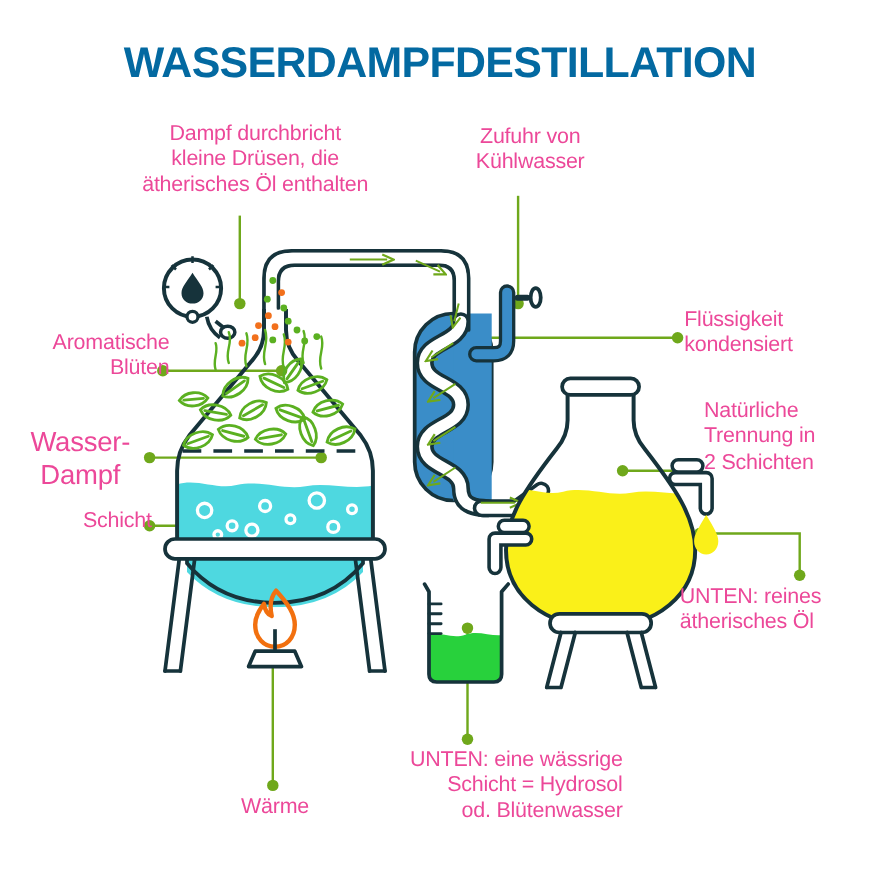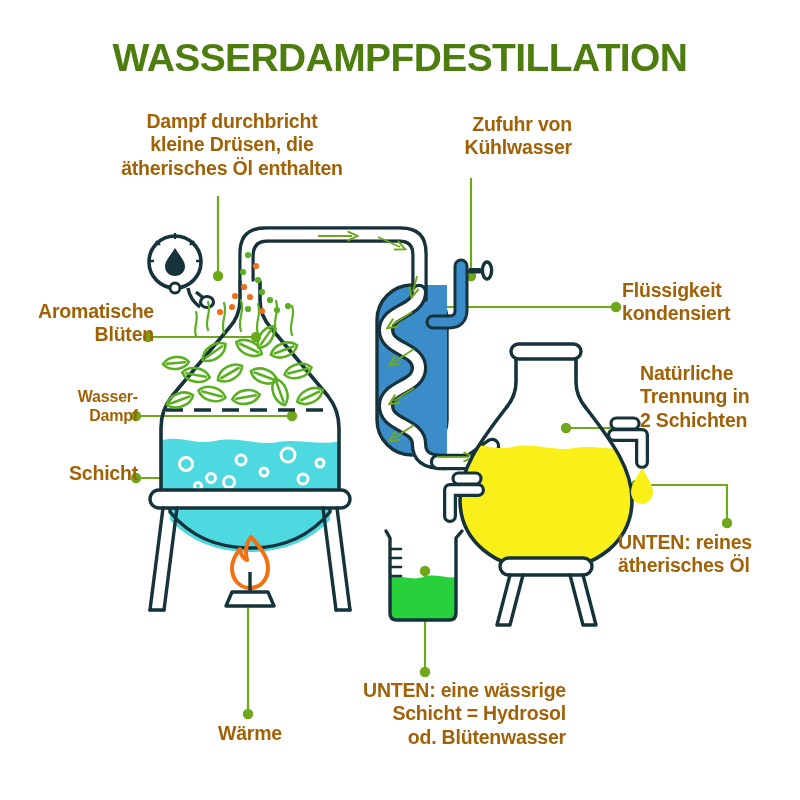--- a/index.html
+++ b/index.html
@@ -21,45 +21,45 @@
   }
   #diagram-svg {
     position: absolute;
     left: 0;
     top: 0;
     width: 800px;
     height: 800px;
   }
   .lbl {
     position: absolute;
-    color: #a16207;
-    font-weight: bold;
+    color: #ec4899;
+    font-weight: normal;
     font-family: "Liberation Sans", sans-serif;
     line-height: 1.20;
     letter-spacing: -0.2px;
     white-space: pre-line;
   }
   .title {
     position: absolute;
     left: 0;
     top: 36px;
     width: 800px;
     text-align: center;
-    color: #4d7c0f;
+    color: #0369a1;
     font-weight: bold;
     font-size: 39px;
     letter-spacing: -0.6px;
     font-family: "Liberation Sans", sans-serif;
   }
   
   #lbl-steam-glands { left: 82px;  top: 110px; width: 300px; text-align: center; font-size: 19.5px; }
-  #lbl-coolant-in   { left: 392px; top: 113px; width: 180px; text-align: right; font-size: 19.5px; }
+  #lbl-coolant-in   { left: 392px; top: 113px; width: 180px; text-align: center; font-size: 19.5px; }
   #lbl-condenses    { left: 622px; top: 279px; width: 180px; text-align: left;   font-size: 19.5px; }
   #lbl-flowers      { left: 8px;   top: 300px; width: 146px; text-align: right;  font-size: 19.5px; }
-  #lbl-steamwater   { left: 8px;   top: 387px; width: 130px; text-align: right;  font-size: 16px; }
+  #lbl-steamwater   { left: 8px;   top: 387px; width: 130px; text-align: center;  font-size: 25px; }
   #lbl-water        { left: 8px;   top: 462px; width: 130px; text-align: right;  font-size: 19.5px; }
   #lbl-separation   { left: 640px; top: 362px; width: 160px; text-align: left;   font-size: 19.5px; }
   #lbl-top-oil      { left: 618px; top: 531px; width: 182px; text-align: left;   font-size: 19.5px; }
   #lbl-bottom-hydro { left: 286px; top: 679px; width: 280px; text-align: right; font-size: 19.5px; }
   #lbl-heat         { left: 190px; top: 722px; width: 120px; text-align: center; font-size: 19.5px; }
 </style>
 </head>
 <body>
 
 <div id="stage">

